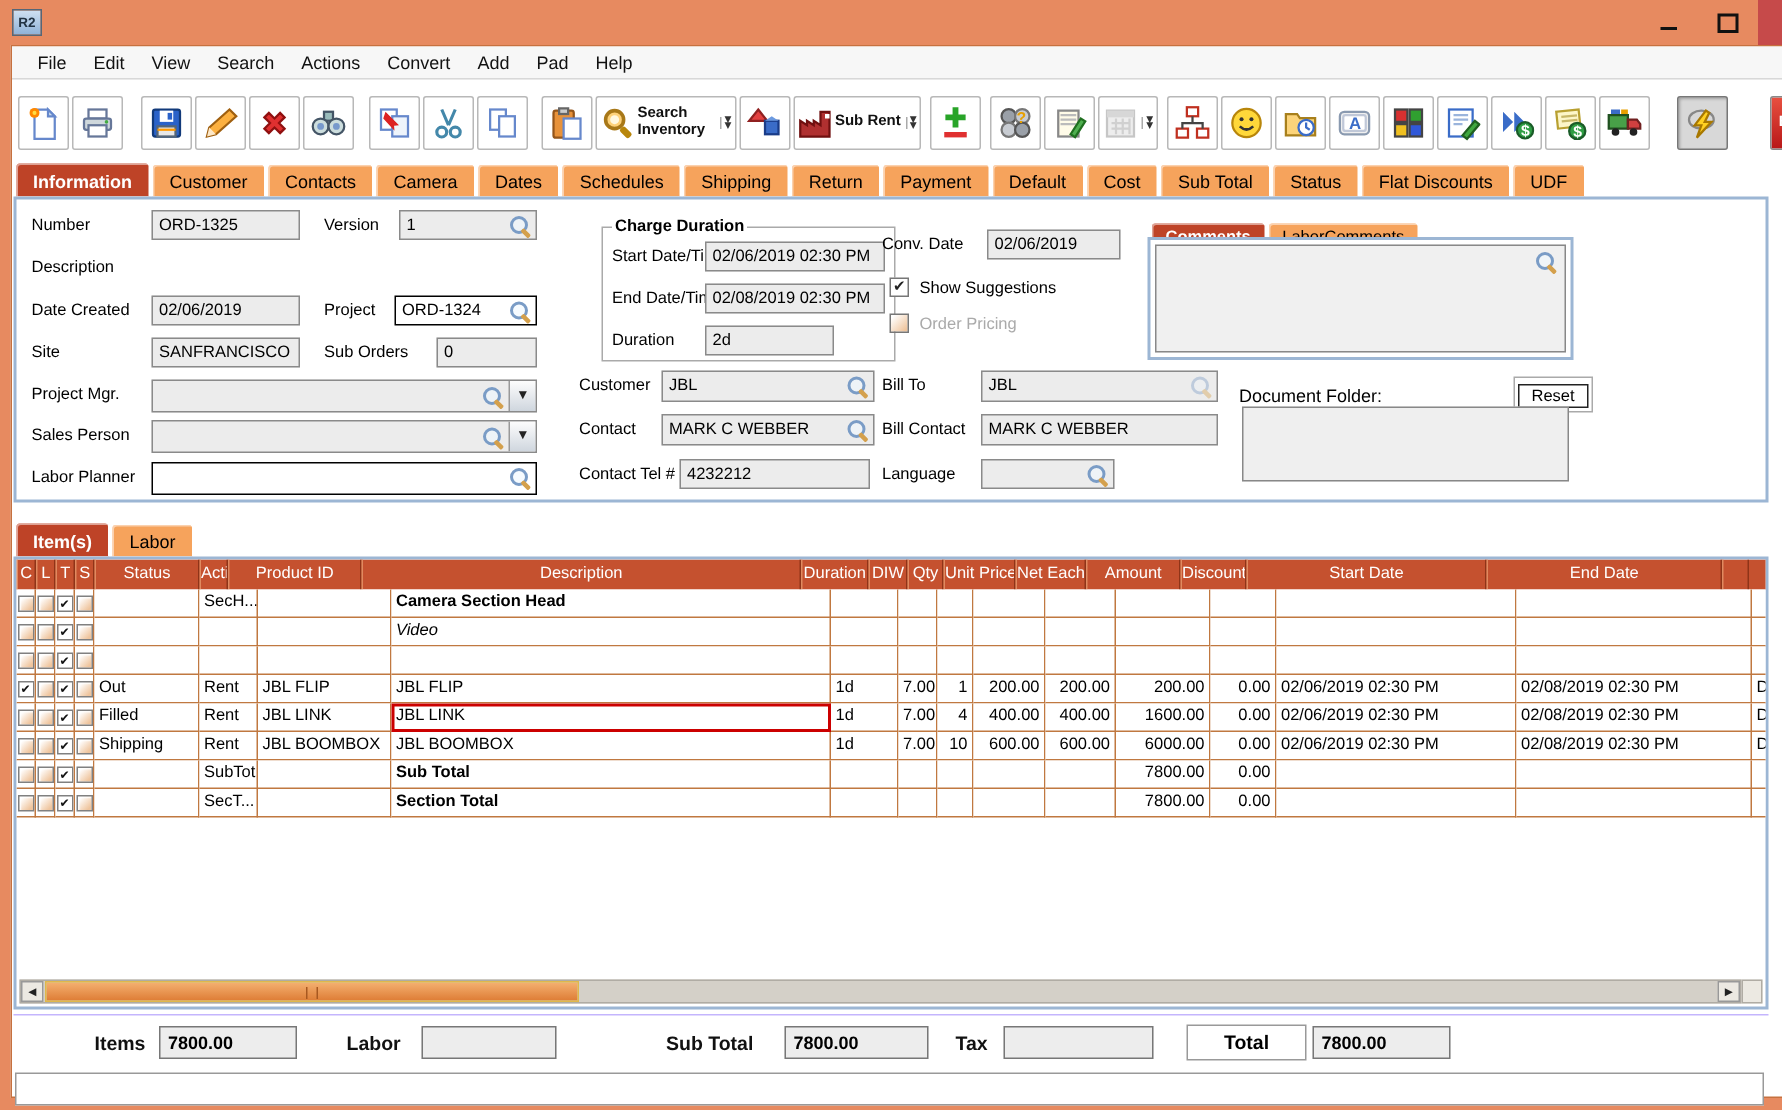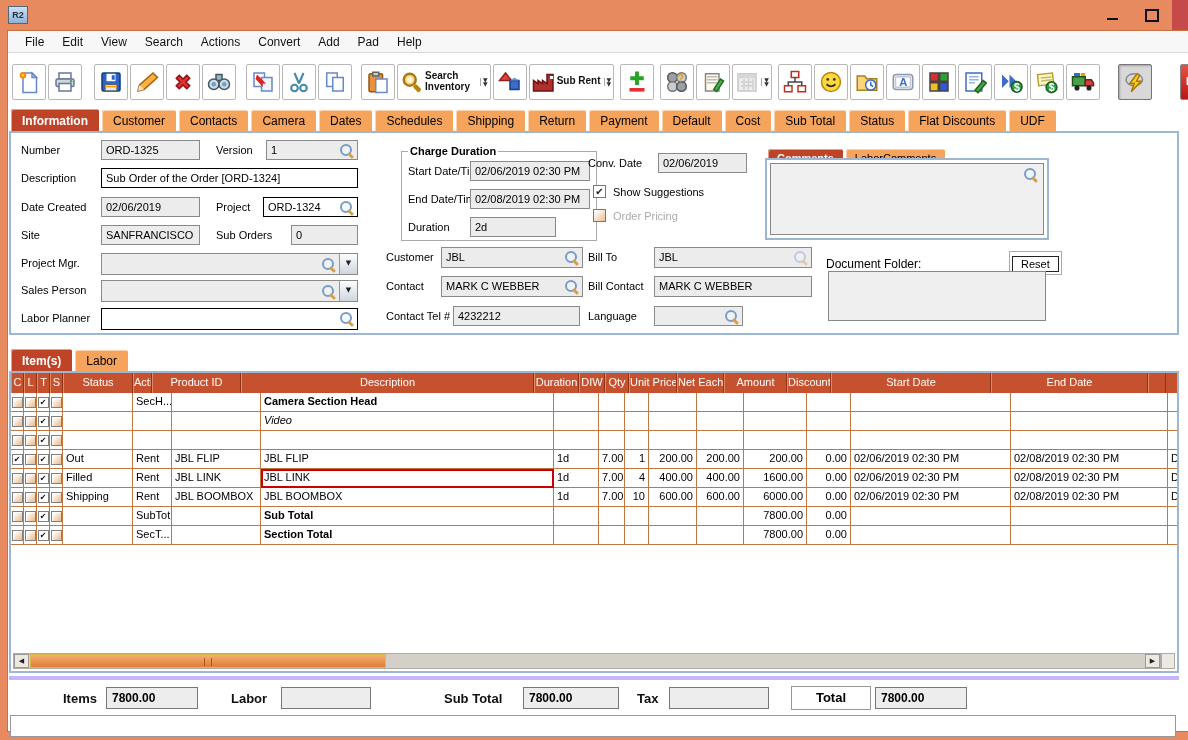--- a/index.html
+++ b/index.html
@@ -72,21 +72,21 @@
   .tcb{width:11px;height:11px;box-sizing:border-box;border:1px solid #808080;box-shadow:inset 1px 1px 1px rgba(255,255,255,.9);background:linear-gradient(135deg,#fff 15%,#efc49c 85%);font:8px/10px "DejaVu Sans",sans-serif;text-align:center;color:#111;}
   .tcb.on{background:#fff;}
   
   #hscroll{position:absolute;left:2px;bottom:2px;width:1148px;height:16px;background:#d4d0c8;border:1px solid #b0aca4;box-sizing:border-box;}
   .sarr{position:absolute;top:0;width:15px;height:14px;background:#ece9e2;border:1px solid #999;box-sizing:border-box;text-align:center;font:7px/12px "DejaVu Sans",sans-serif;color:#222;}
   #sarrL{left:0;} #sarrR{right:0;}
   #hthumb{position:absolute;left:16px;top:0;width:356px;height:14px;background:linear-gradient(#f4b070,#de7d36);border:1px solid #e0b84a;box-sizing:border-box;}
   #hthumb::after{content:"";position:absolute;left:50%;top:3px;width:6px;height:8px;margin-left:-4px;border-left:1px solid #a85820;border-right:1px solid #a85820;}
   #vstrip{position:absolute;right:2px;bottom:2px;width:14px;height:16px;background:#ece9e2;border:1px solid #b0aca4;box-sizing:border-box;}
   
-  #totalsbar{position:absolute;left:1px;top:645px;width:1170px;height:36px;background:#fff;border-top:4px solid #c4b5fd;}
+  #totalsbar{position:absolute;left:1px;top:645px;width:1170px;height:36px;background:#fff;border-top:1px solid #c4b5fd;}
   .tlab{position:absolute;top:11px;font:bold 13px "Liberation Sans",sans-serif;color:#111;}
   .tfld{position:absolute;top:7px;height:22px;background:#ededed;border:1px solid #777;box-sizing:border-box;font:bold 12px/20px "Liberation Sans",sans-serif;padding:0 5px;overflow:hidden;}
   #totalbox{position:absolute;left:782px;top:6px;width:80px;height:24px;border:1px solid #999;box-sizing:border-box;text-align:center;font:bold 13px/22px "Liberation Sans",sans-serif;}
   
   #statusbar{position:absolute;left:2px;top:684px;width:1166px;height:22px;background:#fff;border:1px solid #999;box-sizing:border-box;font:11px/20px "Liberation Sans",sans-serif;padding:0 6px;}
 </style>
 </head>
 <body>
 
 <div id="win">
@@ -343,21 +343,20 @@
       </div>
 
     <div id="infopanel">
 
       <span class="lab" style="left:10px;top:11px">Number</span>
       <div class="fld" style="left:90px;top:7px;width:99px"><span>ORD-1325</span></div>
       <span class="lab" style="left:205px;top:11px">Version</span>
       <div class="fld" style="left:255px;top:7px;width:92px"><span>1</span><span class="mag"></span></div>
 
       <span class="lab" style="left:10px;top:39px">Description</span>
-      <div class="fld ed" style="left:90px;top:35px;width:257px"><span>Sub Order of the Order [ORD-1324]</span></div>
 
       <span class="lab" style="left:10px;top:68px">Date Created</span>
       <div class="fld" style="left:90px;top:64px;width:99px"><span>02/06/2019</span></div>
       <span class="lab" style="left:205px;top:68px">Project</span>
       <div class="fld ed" style="left:252px;top:64px;width:95px"><span>ORD-1324</span><span class="mag"></span></div>
 
       <span class="lab" style="left:10px;top:96px">Site</span>
       <div class="fld" style="left:90px;top:92px;width:99px"><span>SANFRANCISCO</span></div>
       <span class="lab" style="left:205px;top:96px">Sub Orders</span>
       <div class="fld" style="left:280px;top:92px;width:67px"><span>0</span></div>

